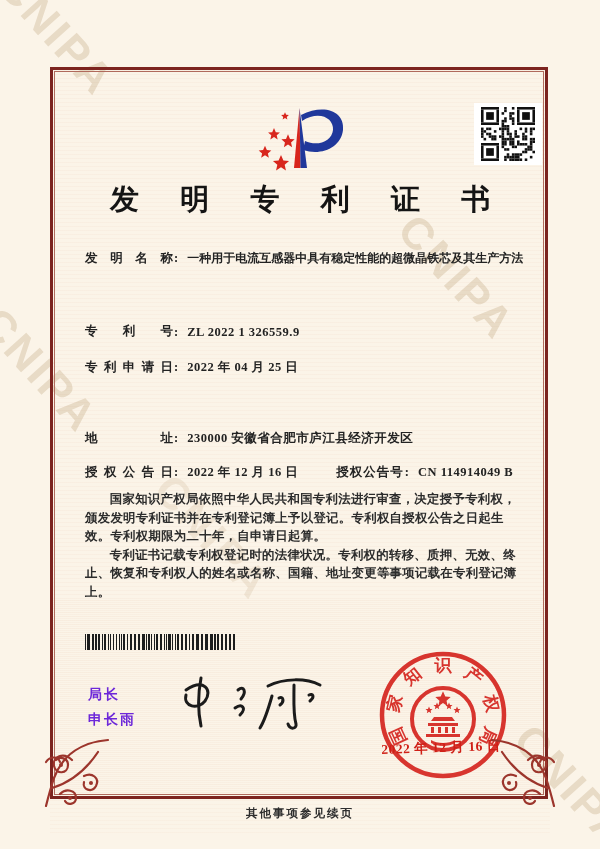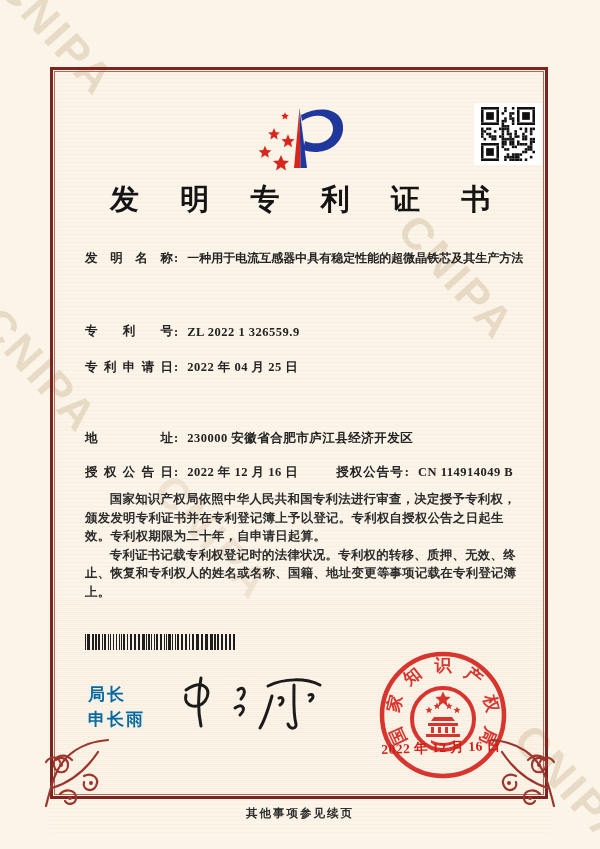--- a/index.html
+++ b/index.html
@@ -57,22 +57,22 @@
   .fcolon{margin-left:1px;}
   .fvalue{margin-left:9px;letter-spacing:.5px;}
   .fpair2{margin-left:38px;}
   .paras{
     position:absolute;left:85px;top:490px;width:434px;font-size:12.4px;
     line-height:18.6px;color:#2c2c2c;font-weight:bold;
   }
   .paras p{margin:0;text-indent:2em;letter-spacing:.3px;}
   .barcode{position:absolute;left:85px;top:634px;width:156px;height:16px;}
   .officer{
-    position:absolute;left:88px;top:682px;font-size:17px;font-weight:bold;
-    color:#0369a1;line-height:25px;letter-spacing:2px;
+    position:absolute;left:88px;top:682px;font-size:14px;font-weight:bold;
+    color:#6d28d9;line-height:25px;letter-spacing:2px;
   }
   .signature{position:absolute;left:168px;top:664px;width:175px;height:75px;}
   .seal{position:absolute;left:376px;top:648px;width:134px;height:134px;z-index:3;}
   .sealdate{
     position:absolute;left:366px;top:739px;width:150px;z-index:4;
     font-size:13.5px;font-weight:bold;color:#cf1f16;letter-spacing:.5px;
     transform:rotate(-2deg);text-align:center;white-space:nowrap;
   }
   .pageno{
     position:absolute;left:50px;width:498px;top:772px;text-align:center;

